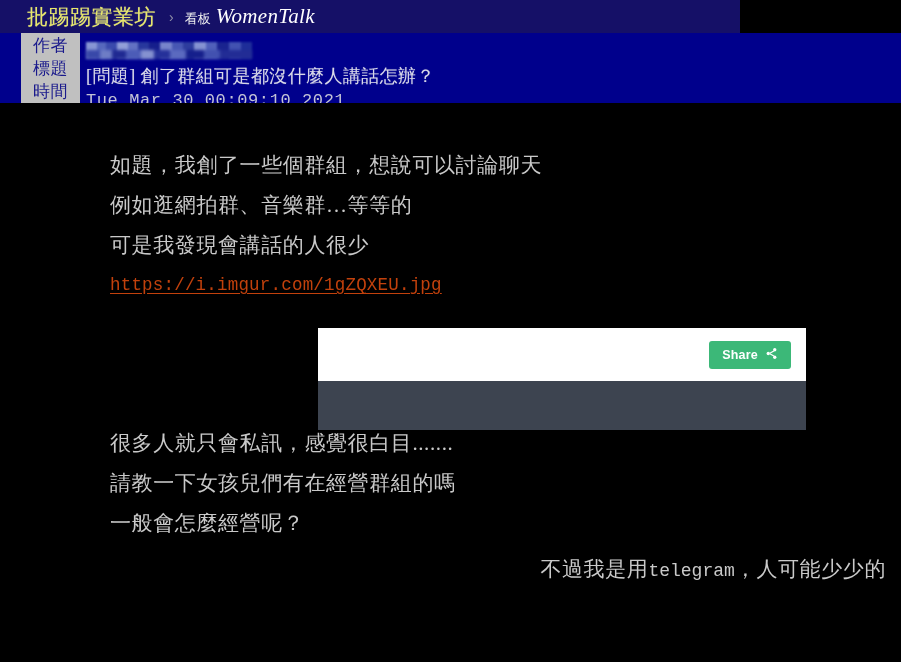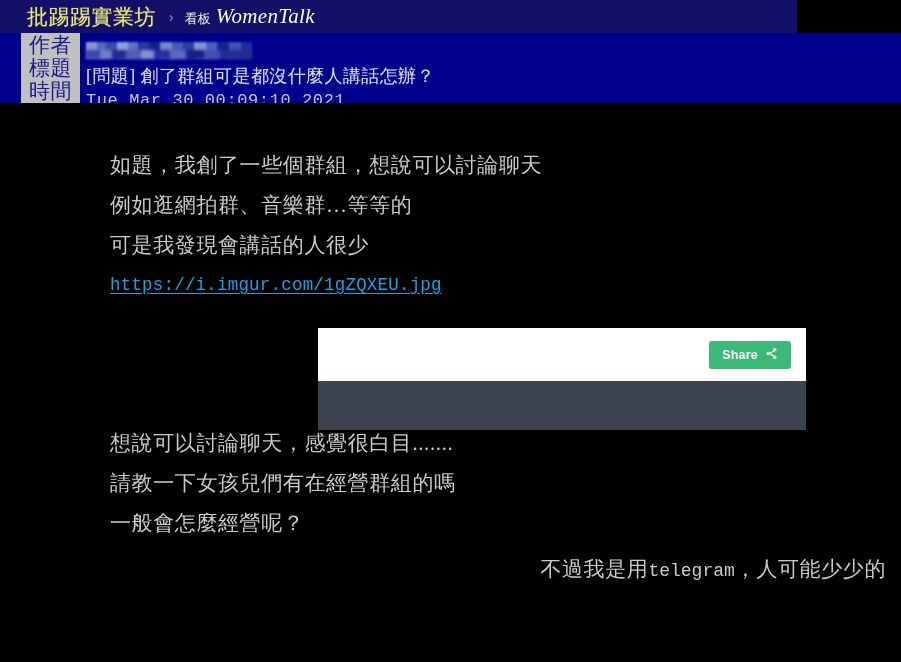--- a/index.html
+++ b/index.html
@@ -13,21 +13,21 @@
 
   body {
     font-family: "Liberation Sans", sans-serif;
     position: relative;
   }
 
   
   .navbar {
     position: absolute;
     left: 0; top: 0;
-    width: 797px;
+    width: 740px;
     height: 33px;
     background: #151067;
     display: flex;
     align-items: center;
     padding-left: 27px;
   }
 
   .nav-site {
     color: #e8e86a;
     font-family: "Liberation Serif", serif;
@@ -77,21 +77,21 @@
     background: #c0c0c0;
     padding-top: 1px;
   }
 
   .meta-label {
     display: block;
     height: 23px;
     line-height: 23px;
     color: #1a1a8c;
     font-family: "Liberation Serif", serif;
-    font-size: 21px;
+    font-size: 17px;
     text-align: center;
     letter-spacing: 0.5px;
   }
 
   .meta-values {
     position: absolute;
     left: 86px; top: 0;
     right: 0;
     height: 70px;
     padding-top: 6px;
@@ -182,21 +182,21 @@
     font-size: 21px;
     line-height: 40px;
     letter-spacing: 0.6px;
     white-space: pre;
   }
 
   .body-line.spacer-top { margin-top: 6px; text-align: right; }
 
   .body-link {
     display: inline-block;
-    color: #0ea5e9;
+    color: #c2410c;
     font-family: "Liberation Mono", monospace;
     font-size: 17.5px;
     line-height: 40px;
     letter-spacing: 0.2px;
     text-decoration: underline;
     text-underline-offset: 3px;
     text-align: center;
   }
 
   .mono-inline {
@@ -288,21 +288,21 @@
   <div class="body-line">如題，我創了一些個群組，想說可以討論聊天</div>
   <div class="body-line">例如逛網拍群、音樂群…等等的</div>
   <div class="body-line">可是我發現會講話的人很少</div>
 
   <div>
     <a class="body-link" href="#">https://i.imgur.com/1gZQXEU.jpg</a>
   </div>
 
   <div style="height:118px"></div>
 
-  <div class="body-line">想說可以討論聊天，感覺很白目.......</div>
+  <div class="body-line">很多人就只會私訊，感覺很白目.......</div>
   <div class="body-line">請教一下女孩兒們有在經營群組的嗎</div>
   <div class="body-line">一般會怎麼經營呢？</div>
 
   <div class="body-line spacer-top"><span>不過我是用</span><span class="mono-inline">telegram</span><span>，人可能少少的</span></div>
 
 </div>
 
 <div class="embed">
 
   <div class="embed-top">

